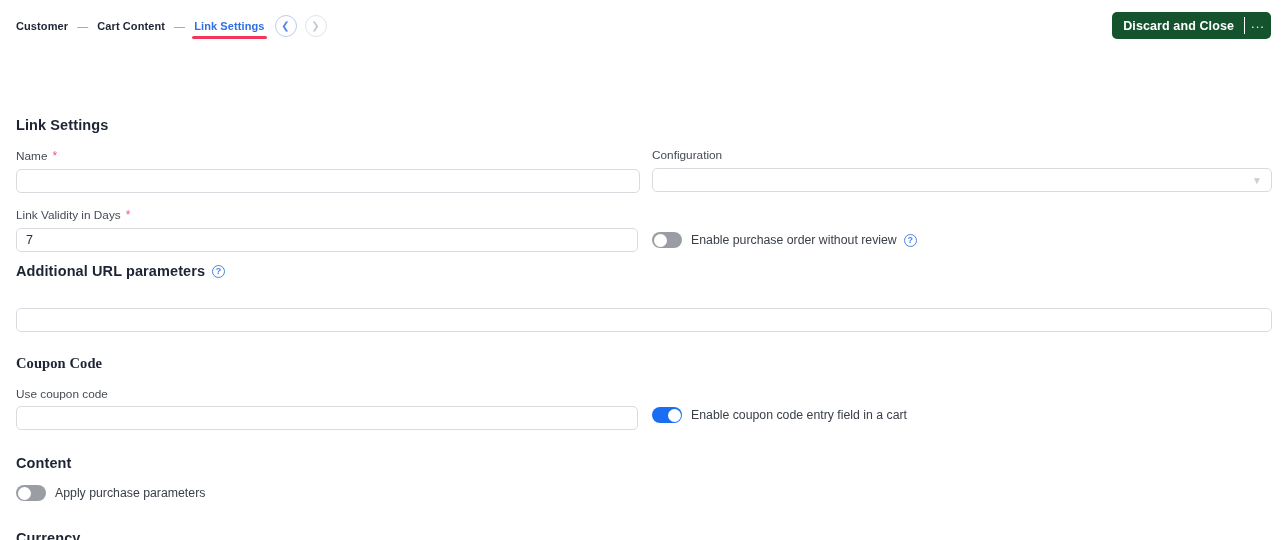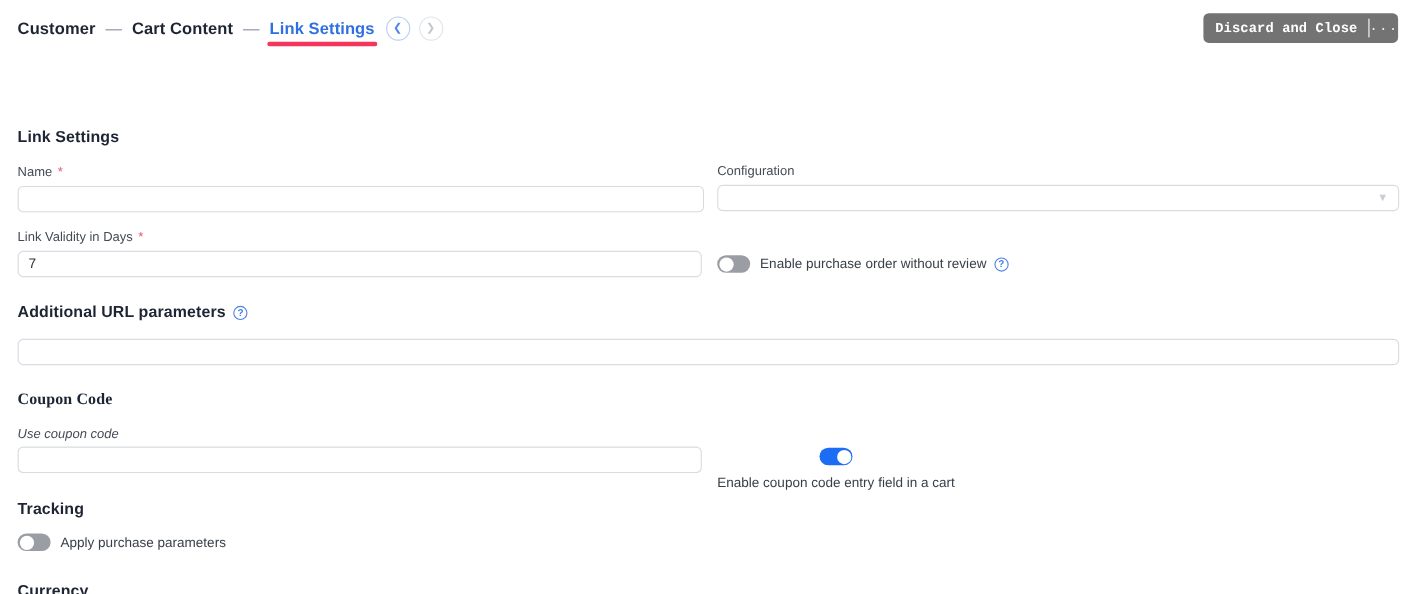--- a/index.html
+++ b/index.html
@@ -16,21 +16,21 @@
   .topbar {
     position: relative;
     height: 52px;
     display: flex;
     align-items: center;
     padding: 0 16px;
   }
   .breadcrumb {
     display: flex;
     gap: 9px;
-    font-size: 15px;
+    font-size: 11px;
     font-weight: bold;
     letter-spacing: .1px;
   }
   .crumb { color: #1d2433; white-space: nowrap; }
   .crumb-sep { color: #8b93a1; font-weight: normal; }
   .crumb-active {
     position: relative;
     color: #2f6fe4;
     white-space: nowrap;
   }
@@ -51,26 +51,25 @@
     line-height: 1;
   }
   .navbtn.enabled { border: 1px solid #b8cdf0; color: #4f86e8; }
   .navbtn.disabled { border: 1px solid #e0e3e8; color: #c3c8d0; }
 
   .actions {
     position: absolute;
     right: 16px; top: 12px;
     display: flex;
     align-items: stretch;
-    background: #737373;
+    background: #14532d;
     border-radius: 5px;
     height: 27px;
     color: #fff;
     overflow: hidden;
-    font-family: Liberation Mono, monospace;
   }
   .actions-label {
     display: flex; align-items: center;
     padding: 0 10px 0 11px;
     font-size: 12.5px;
     font-weight: bold;
     letter-spacing: .1px;
     white-space: nowrap;
   }
   .actions-divider { width: 1px; background: #ffffff; margin: 5px 0; }
@@ -226,49 +225,49 @@
   <div class="toggle-row abs" style="left:652px; top:180px;">
     <div class="toggle">
       <div class="knob"></div>
     </div>
     <div class="toggle-label">
       <span>Enable purchase order without review</span>
       <span class="help">?</span>
     </div>
   </div>
 
-  <div class="section-title abs" style="left:16px; top:224px;">
+  <div class="section-title abs" style="left:16px; top:211px;">
     <span>Additional URL parameters</span>
     <span class="help">?</span>
   </div>
   <div class="input abs" style="left:16px; top:256px; width:1256px;">
     <span></span>
   </div>
 
   <div class="section-title abs" style="left:16px; top:303px;font-family:Liberation Serif, serif;">
     <span>Coupon Code</span>
   </div>
-  <div class="field-label abs" style="left:16px; top:335px;font-style:italic;">
+  <div class="field-label abs" style="left:16px; top:335px;">
     <span>Use coupon code</span>
   </div>
   <div class="input abs" style="left:16px; top:354px; width:622px;">
     <span></span>
   </div>
 
-  <div class="toggle-row abs" style="left:652px; top:355px;flex-direction:column;">
+  <div class="toggle-row abs" style="left:652px; top:355px;">
     <div class="toggle on">
       <div class="knob"></div>
     </div>
     <div class="toggle-label">
       <span>Enable coupon code entry field in a cart</span>
     </div>
   </div>
 
   <div class="section-title abs" style="left:16px; top:403px;">
-    <span>Tracking</span>
+    <span>Content</span>
   </div>
   <div class="toggle-row abs" style="left:16px; top:433px;">
     <div class="toggle">
       <div class="knob"></div>
     </div>
     <div class="toggle-label">
       <span>Apply purchase parameters</span>
     </div>
   </div>
 

